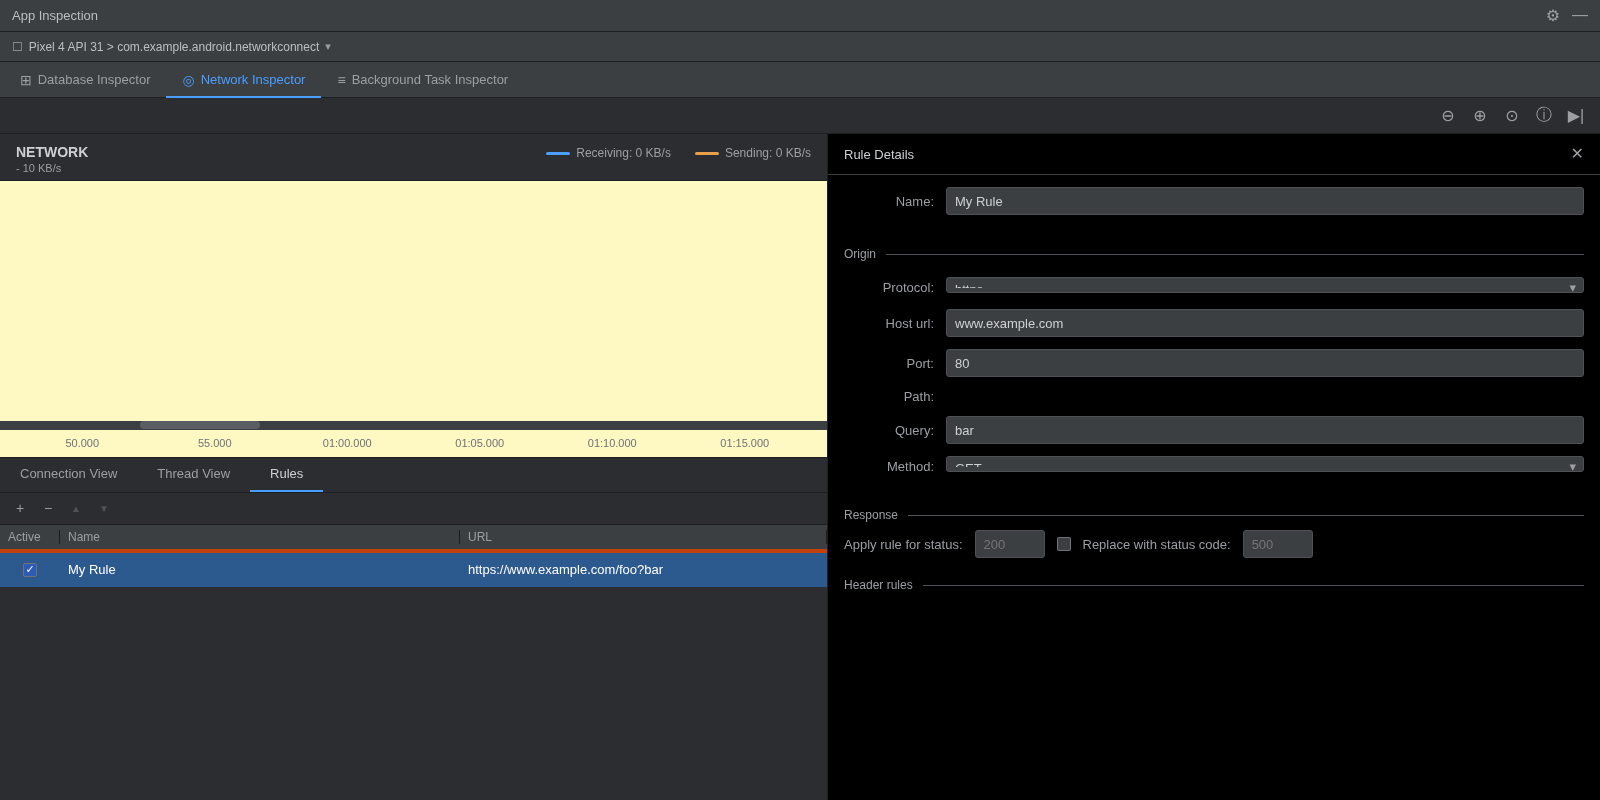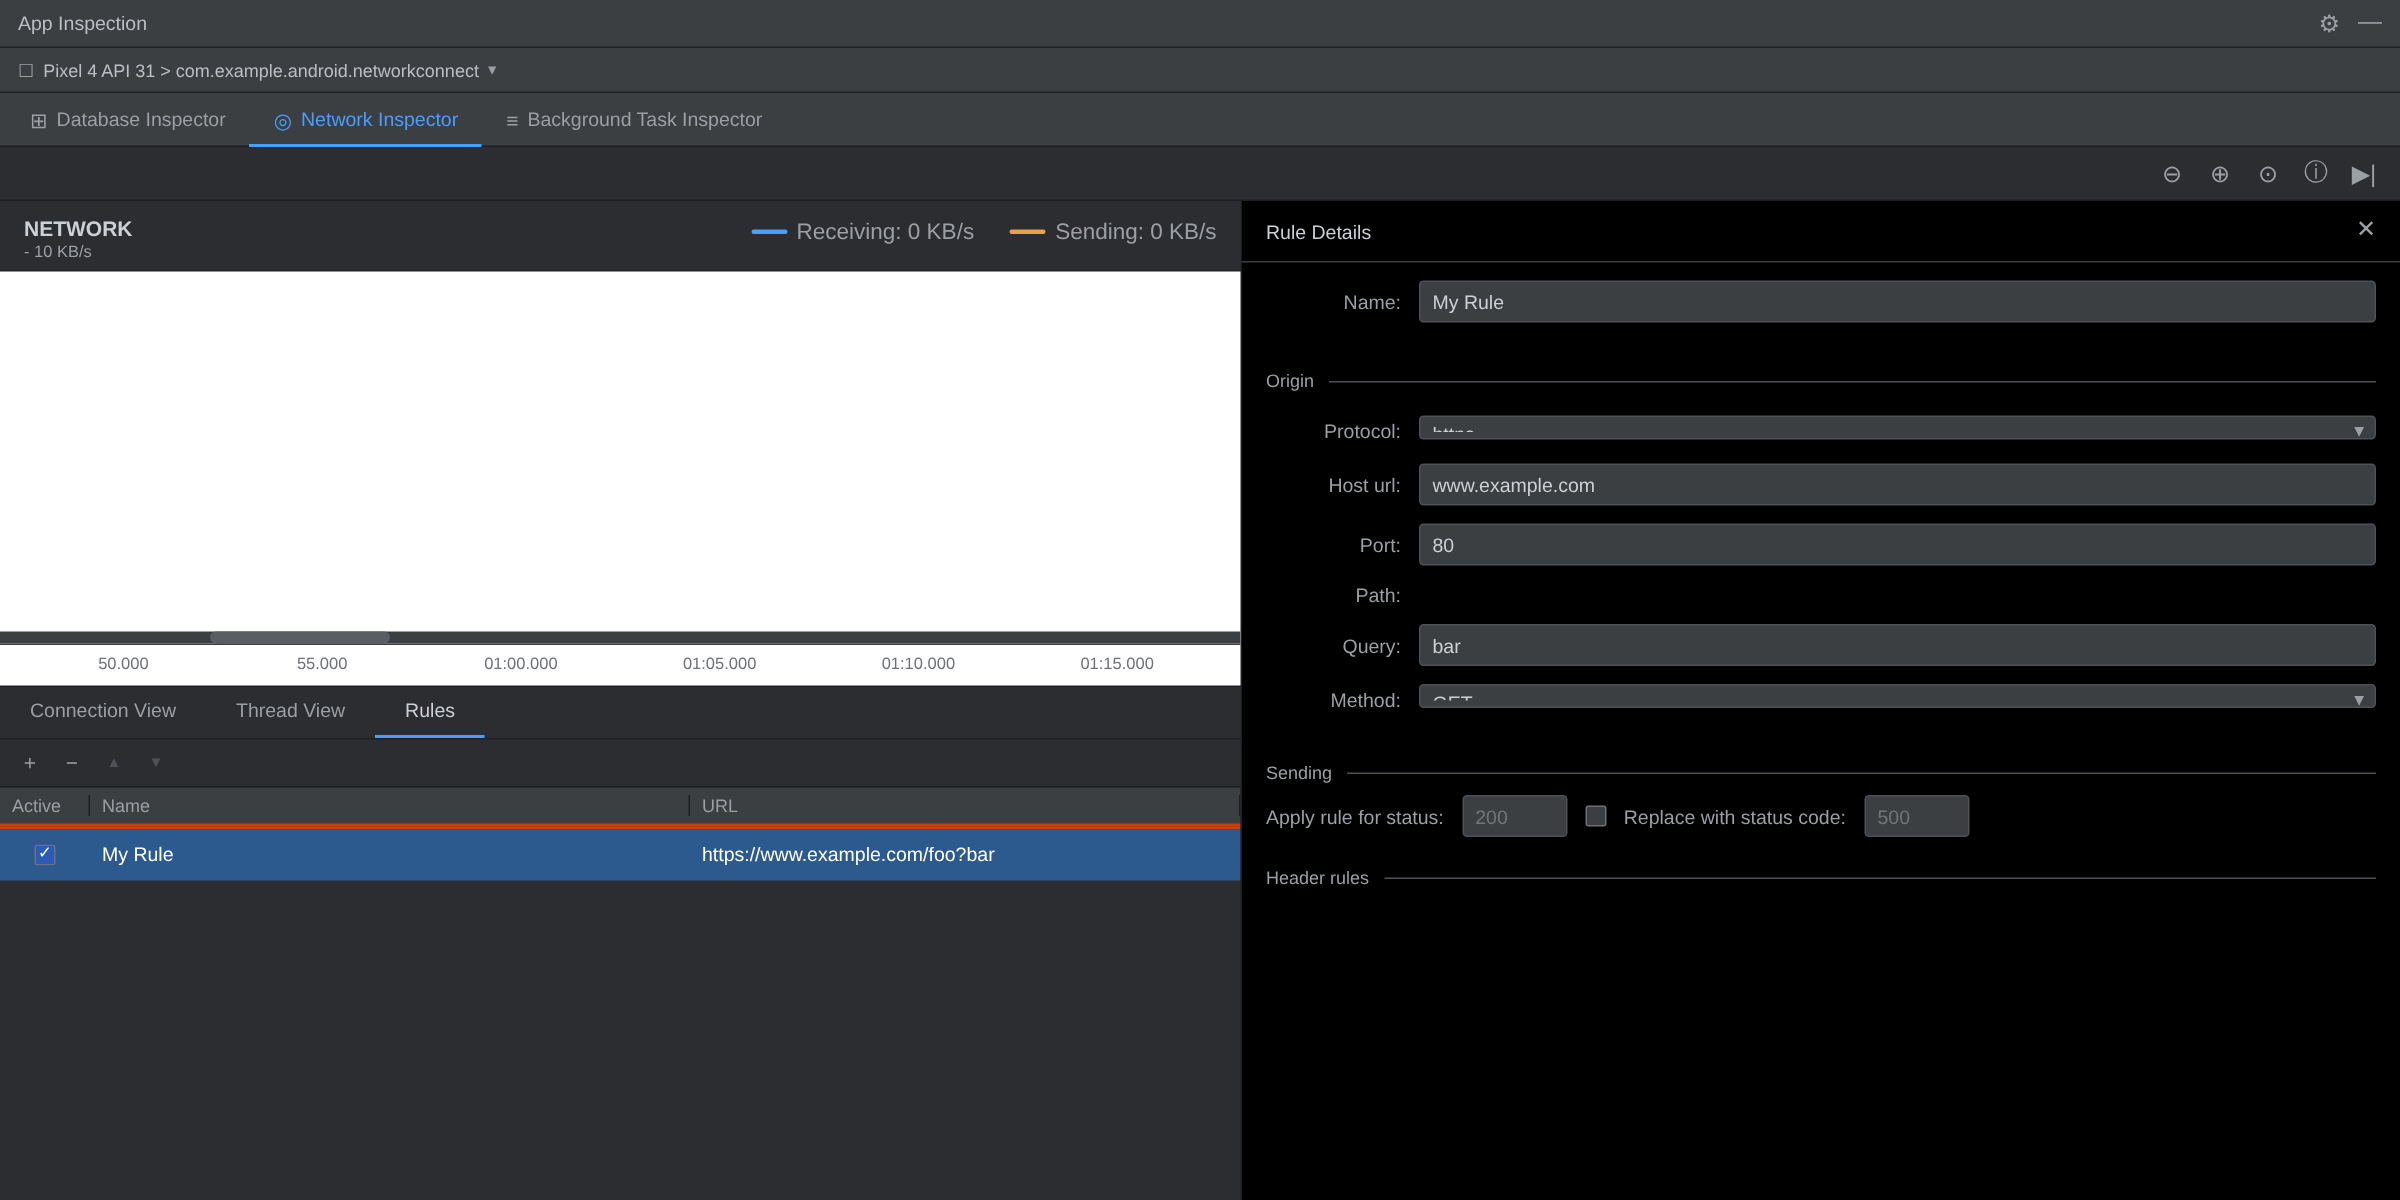--- a/index.html
+++ b/index.html
@@ -147,34 +147,34 @@
     .network-stats {
       display: flex;
       gap: 24px;
       align-items: center;
       padding-top: 2px;
     }
     .stat-item {
       display: flex;
       align-items: center;
       gap: 6px;
-      font-size: 15px;
+      font-size: 12px;
       color: #9c9fa4;
     }
     .stat-line {
       width: 24px;
       height: 3px;
       border-radius: 2px;
     }
     .stat-line.receiving { background: #4a9eff; }
     .stat-line.sending { background: #e8a04b; }
 
     
     .chart-area {
-      background: #ffffff;
+      background: #fef9c3;
       flex: 1;
       position: relative;
       overflow: hidden;
     }
     .chart-timeline {
       position: absolute;
       bottom: 0;
       left: 0;
       right: 0;
       height: 28px;
@@ -615,21 +615,21 @@
             <option>POST</option>
             <option>PUT</option>
             <option>DELETE</option>
             <option>PATCH</option>
           </select>
         </div>
       </div>
     </div>
 
     <div class="section-divider">
-      <span class="section-divider-label">Sending</span>
+      <span class="section-divider-label">Response</span>
       <div class="section-divider-line"></div>
     </div>
 
     <div class="response-row">
       <span class="response-label">Apply rule for status:</span>
       <input class="response-input-small" type="text" placeholder="200" style="">
       <div class="checkbox-inline"></div>
       <span class="response-label">Replace with status code:</span>
       <input class="response-input-small" type="text" placeholder="500" style="">
     </div>

